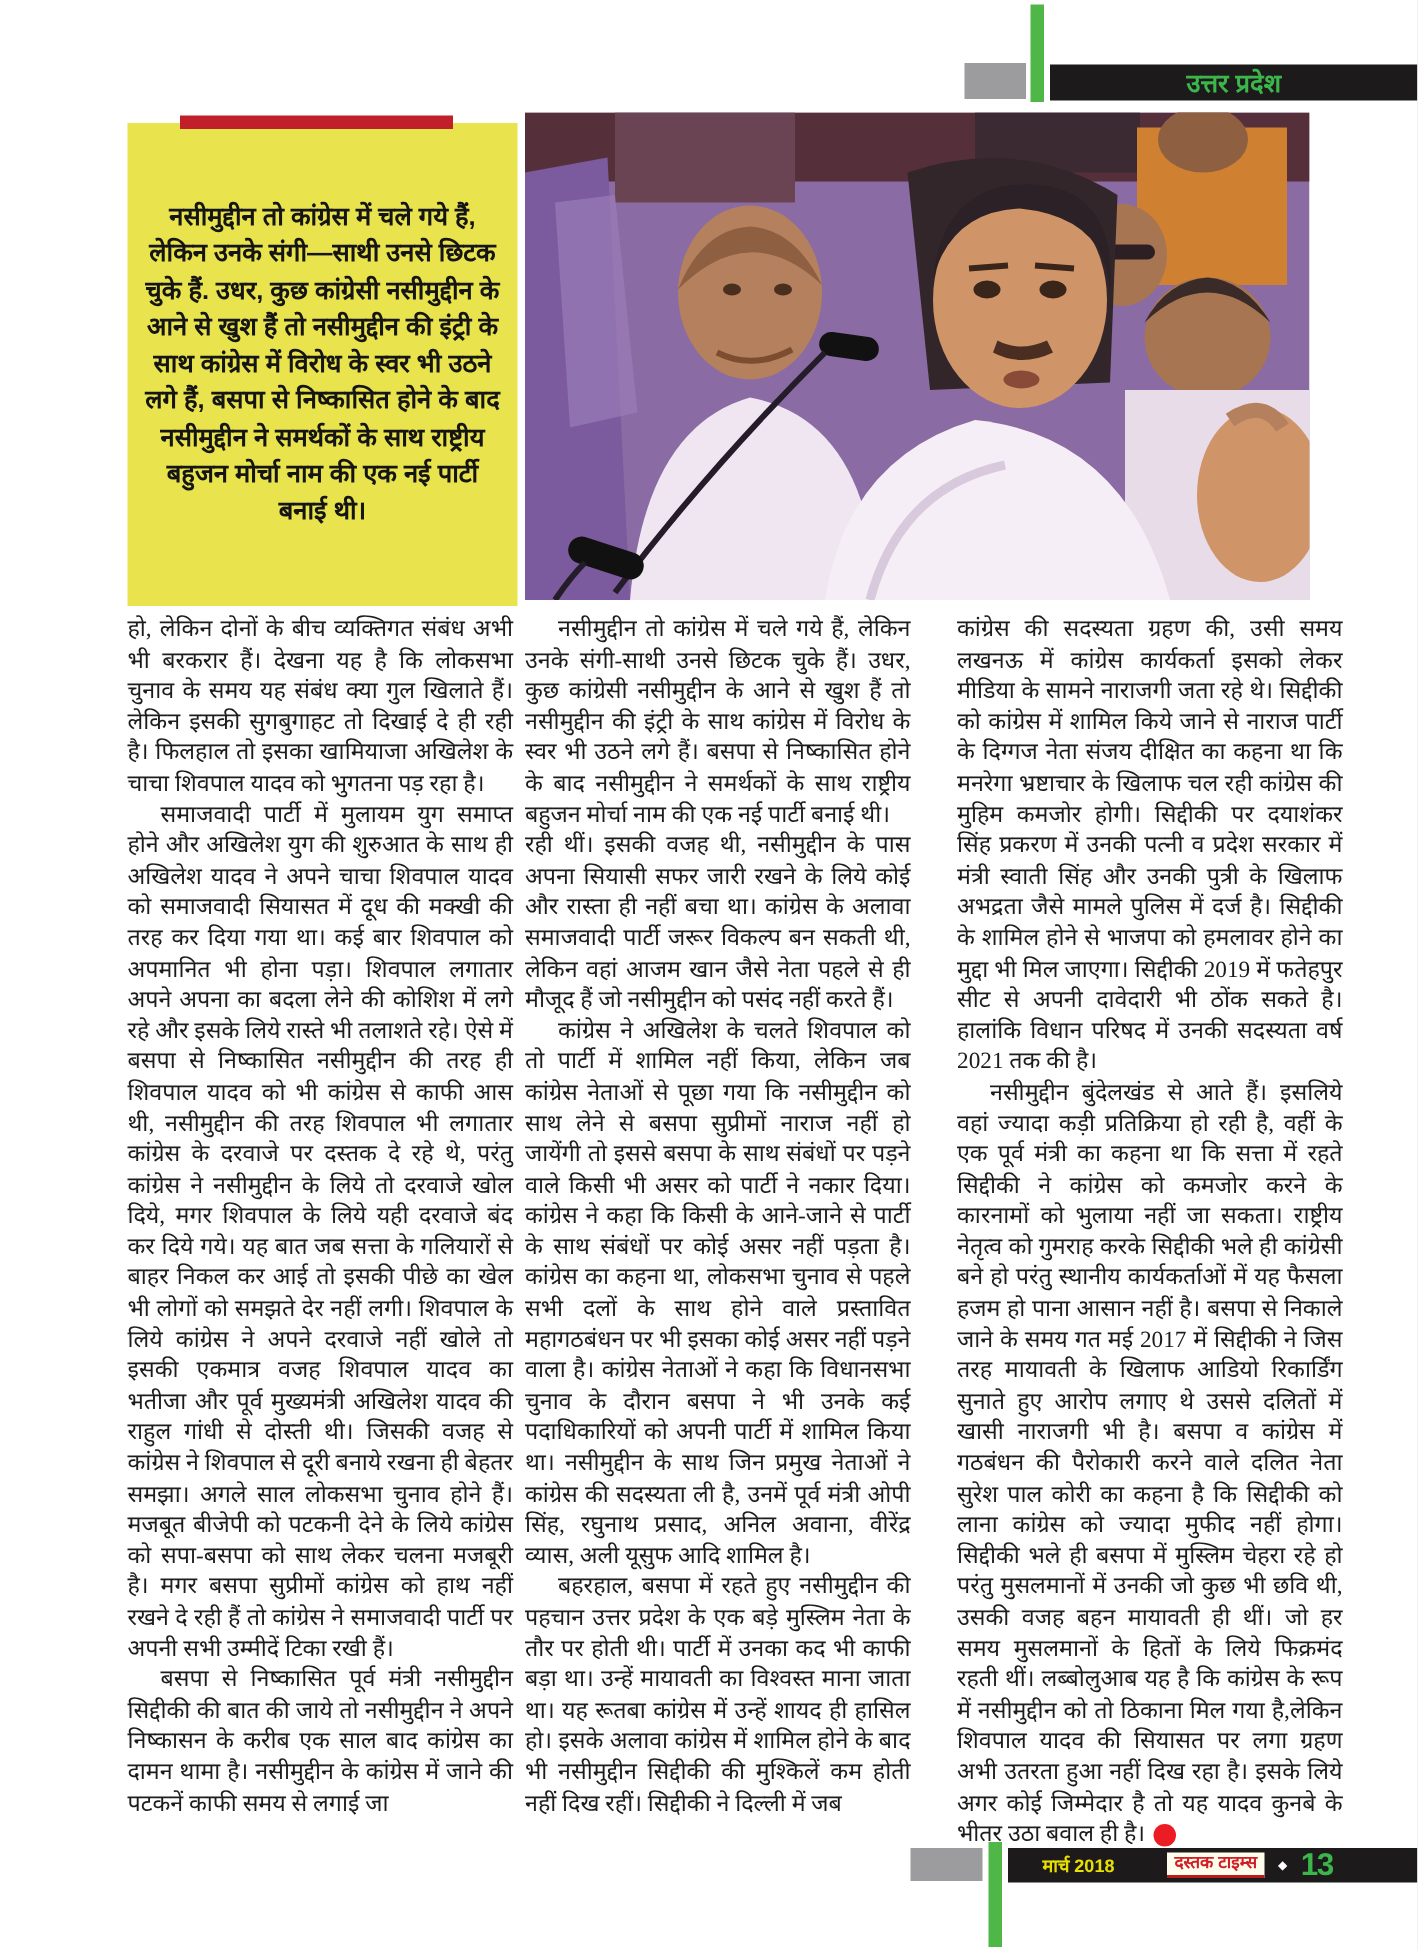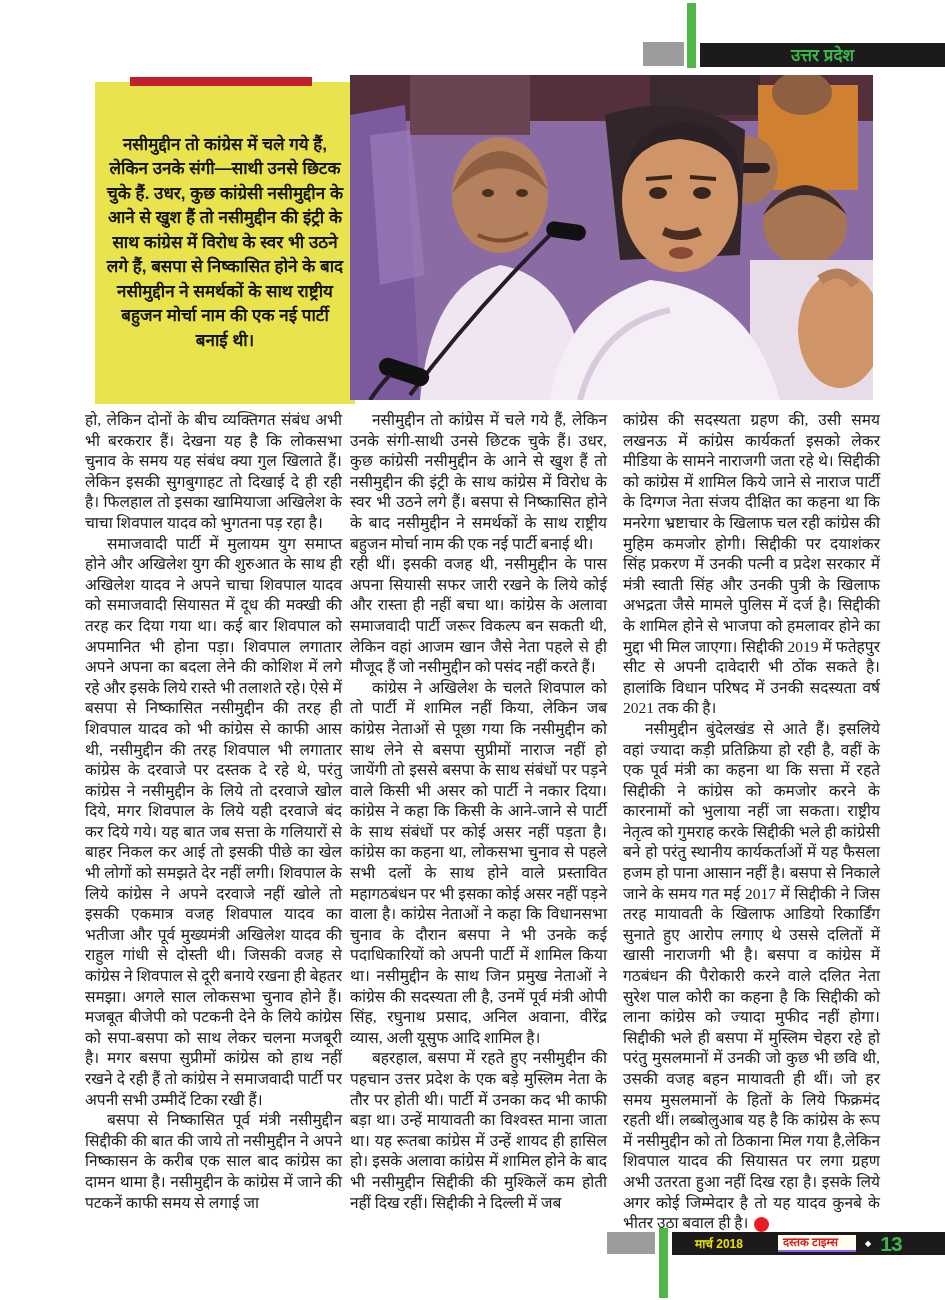--- a/index.html
+++ b/index.html
@@ -16,55 +16,55 @@
     display:flex;align-items:center;justify-content:center;
   }
   .hdr-black span{
     color:#3cb54a;font-family:"Liberation Sans",sans-serif;
     font-size:17px;font-weight:bold;line-height:1;
   }
   
   .pullquote{
     position:absolute;left:85px;top:82px;width:260px;height:322px;
     background:#e9e44d;box-sizing:border-box;padding:10px 8px;
-    display:flex;align-items:center;justify-content:center;margin-left:10px;
+    display:flex;align-items:center;justify-content:center;
   }
   .pq-accent{position:absolute;left:35px;top:-5px;width:182px;height:9px;background:#c1202b;}
   .pullquote p{
     margin:0;text-align:center;color:#151515;
     font-family:"Liberation Sans",sans-serif;font-weight:bold;
     font-size:17px;line-height:24.5px;
   }
   
   .photo{position:absolute;left:350px;top:75px;width:523px;height:325px;margin:0;}
   .photo svg{display:block;width:100%;height:100%;}
   
   .col{
     position:absolute;top:410px;width:257px;height:800px;
     font-size:15.5px;line-height:20.6px;text-align:justify;color:#1c1c1c;
   }
-  .col1{left:85px;} .col2{left:350px;} .col3{left:623px;}
+  .col1{left:85px;} .col2{left:350px;} .col3{left:638px;}
   .para{margin:0;}
   .para.indent{text-indent:22px;}
   .end-dot{
     display:inline-block;width:15px;height:15px;border-radius:50%;
     background:#ec1c24;vertical-align:middle;margin-left:6px;
   }
   
   .ftr-gray{position:absolute;left:607px;top:1232px;width:48px;height:22px;background:#9c9b9d;}
   .ftr-green{position:absolute;left:659px;top:1228px;width:9px;height:70px;background:#4eb748;}
   .ftr-black{
     position:absolute;left:672px;top:1232px;width:273px;height:23px;background:#1d1a1b;
     display:flex;align-items:center;gap:9px;box-sizing:border-box;padding:0 6px;
     font-family:"Liberation Sans",sans-serif;
   }
   .ftr-date{color:#e8e000;font-size:12px;font-weight:bold;margin-left:17px;}
   .ftr-logo{
     background:#fffdec;color:#d01f26;font-size:11.5px;font-weight:bold;
-    padding:1px 18px 2px 5px;border-bottom:2px solid #8b5cf6;line-height:1.1;
+    padding:1px 5px 2px 5px;border-bottom:2px solid #b91c1c;line-height:1.1;
     margin-left:26px;white-space:nowrap;
   }
   .ftr-diamond{color:#ffffff;font-size:8px;}
   .ftr-page{color:#3cb54a;font-size:21px;font-weight:bold;line-height:1;letter-spacing:-1px;}
 </style>
 </head>
 <body>
 
 <div class="page">
 

